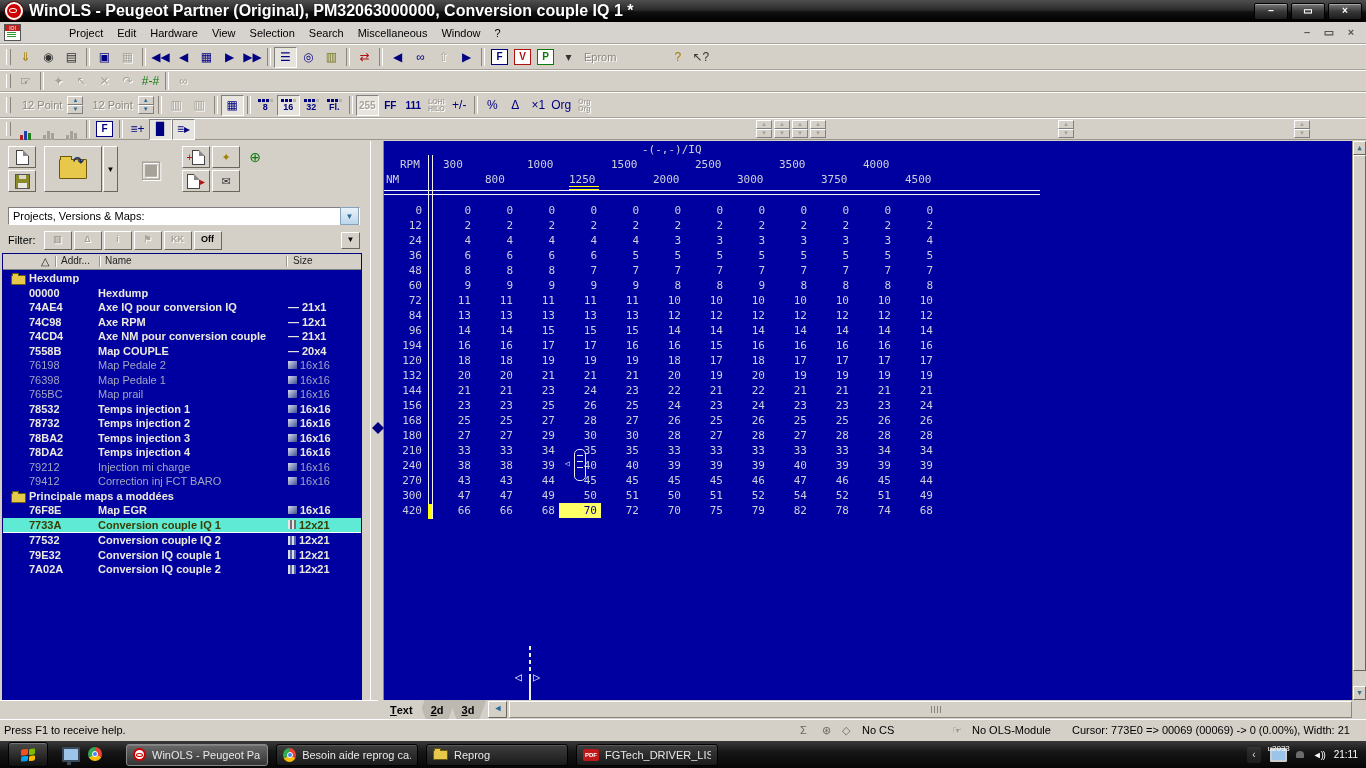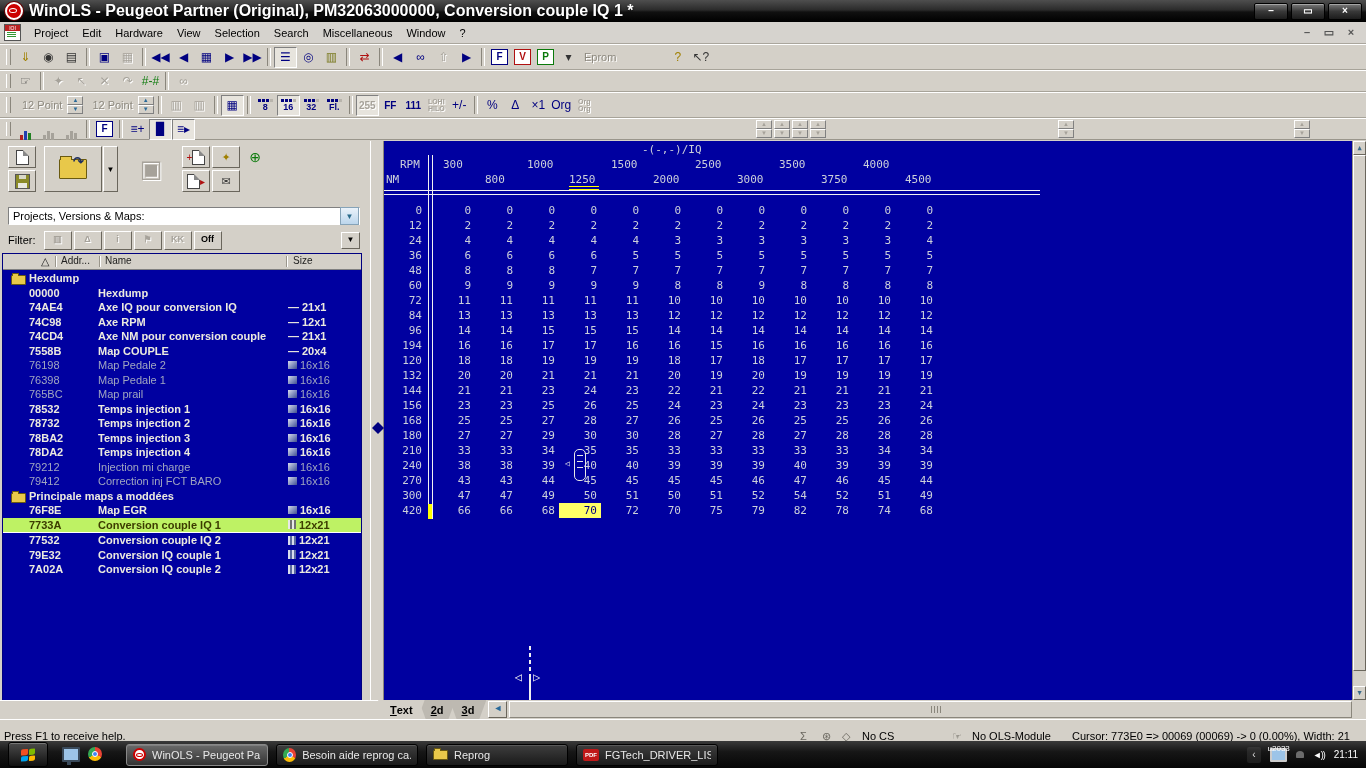--- a/index.html
+++ b/index.html
@@ -13,21 +13,21 @@
     box-shadow:0 0 0 1px #600;position:relative;flex:none;}
   .app-icon::after{content:"";position:absolute;left:2px;top:4px;width:6px;height:3px;border:1px solid #fff;border-radius:50%;}
   .title-text{color:#fff;font-weight:bold;font-size:16px;margin-left:6px;white-space:nowrap;
     text-shadow:0 1px 2px #000;}
   .win-controls{margin-left:auto;margin-right:4px;display:flex;gap:3px;}
   .win-btn{width:32px;height:15px;border:1px solid #000;border-radius:2px;
     background:linear-gradient(#7a7a7a,#383838 50%,#1c1c1c);color:#fff;font-size:10px;line-height:13px;
     text-align:center;box-shadow:inset 0 1px 0 rgba(255,255,255,.35);font-weight:bold;}
   
   .menubar{position:absolute;left:0;top:22px;width:100%;height:22px;background:#d6d3ce;
-    display:flex;align-items:center;border-bottom:1px solid #aaa69d;box-sizing:border-box;}
+    display:flex;align-items:center;border-bottom:1px solid #aaa69d;box-sizing:border-box;gap:35px;}
   .doc-icon{width:15px;height:15px;margin:0 6px 0 4px;background:#fff;border:1px solid #555;position:relative;flex:none;}
   .doc-icon::before{content:"IOI";position:absolute;left:0;top:0;right:0;font-size:5px;text-align:center;background:#b22;color:#fff;}
   .doc-icon::after{content:"";position:absolute;left:2px;top:7px;width:9px;height:1px;background:#393;box-shadow:0 2px 0 #393,0 4px 0 #393;}
   .menu-item{padding:3px 7px;cursor:default;}
   .mdi-controls{margin-left:auto;margin-right:8px;display:flex;gap:8px;color:#555;font-weight:bold;font-size:11px;}
   .mdi-btn{width:14px;text-align:center;}
   
   .tbar{position:absolute;left:0;width:100%;background:#d4d0c8;border-top:1px solid #fff;
     display:flex;align-items:center;padding-left:3px;box-sizing:border-box;}
   #tbar1{top:44px;height:26px;border-bottom:1px solid #a7a399;}
@@ -92,21 +92,21 @@
     background:#0000a0;box-sizing:border-box;overflow:hidden;}
   .ml-header{height:15px;background:#d4d0c8;position:relative;border-bottom:1px solid #808080;font-size:10px;}
   .ml-header span{position:absolute;top:1px;color:#222;}
   .ml-hsep{position:absolute;top:2px;width:1px;height:11px;background:#9a968c;box-shadow:1px 0 0 #fff;}
   .list-rows{position:absolute;left:0;top:17px;right:0;bottom:0;}
   .list-row{height:14.5px;line-height:14.5px;position:relative;color:#eceadf;font-weight:bold;white-space:nowrap;}
   .list-row .addr{position:absolute;left:26px;}
   .list-row .nm{position:absolute;left:95px;}
   .list-row .szg{position:absolute;left:285px;display:flex;align-items:center;gap:3px;height:100%;}
   .list-row.dim{color:#a0a6c0;font-weight:normal;}
-  .list-row.sel{background:#bef264;color:#3c3c00;border-bottom:1px solid #fff;}
+  .list-row.sel{background:#5eead4;color:#3c3c00;border-bottom:1px solid #fff;}
   .lp-project{position:absolute;left:4px;}
   .fold-name{position:absolute;left:26px;}
   .row-folder-icon{position:absolute;left:8px;top:4px;}
   .sz-map{width:9px;height:8px;background:linear-gradient(135deg,#d8dcec,#6a78b0 70%,#44508a);flex:none;}
   .sz-map12{width:8px;height:9px;background:repeating-linear-gradient(90deg,#d8dcec 0 2px,#5a68a0 2px 4px);flex:none;}
   .sel .sz-map12{background:repeating-linear-gradient(90deg,#e8e8e8 0 2px,#707070 2px 4px);}
   .sz-axis{font-weight:bold;}
   
   .splitter{position:absolute;left:370px;top:141px;width:14px;height:559px;background:#d4d0c8;
     border-left:1px solid #fff;border-right:1px solid #8a867c;box-sizing:border-box;}
@@ -163,21 +163,21 @@
   .tab-scroll-btn{width:17px;height:15px;margin:1px 2px;border:1px solid;border-color:#fff #6a665c #6a665c #fff;
     text-align:center;line-height:13px;color:#2a6a9a;font-size:9px;flex:none;}
   .hscroll{flex:1;height:17px;margin-top:1px;background:#d4d0c8;border:1px solid;border-color:#fff #8a867c #8a867c #fff;
     position:relative;box-sizing:border-box;}
   .hgrip{position:absolute;left:50%;top:4px;width:10px;height:7px;
     background:repeating-linear-gradient(90deg,#8a867c 0 1px,transparent 1px 3px);}
   .corner{width:14px;flex:none;background:#d4d0c8;}
   
   .statusbar{position:absolute;left:0;top:719px;width:100%;height:22px;background:#d4d0c8;
     border-top:1px solid #fff;box-sizing:border-box;}
-  .statusbar span{position:absolute;top:10px;white-space:nowrap;}
+  .statusbar span{position:absolute;top:4px;white-space:nowrap;}
   .st-icon{color:#6a675f;font-size:11px;}
   
   .taskbar{position:absolute;left:0;top:741px;width:100%;height:27px;
     background:linear-gradient(#3a3a3a,#161616 40%,#060606);display:flex;align-items:center;}
   .start-orb{width:38px;height:23px;margin-left:8px;border-radius:3px;display:flex;align-items:center;justify-content:center;
     background:linear-gradient(#4a4a4a,#111);border:1px solid #000;box-shadow:inset 0 1px 0 rgba(255,255,255,.25);flex:none;}
   .winflag{width:14px;height:12px;display:grid;grid-template-columns:1fr 1fr;grid-template-rows:1fr 1fr;gap:1px;transform:skewY(-4deg);}
   .winflag i{border-radius:30% 10%;}
   .wf1{background:#f25022;} .wf2{background:#7fba00;} .wf3{background:#00a4ef;} .wf4{background:#ffb900;}
   .ql{display:flex;gap:8px;margin-left:14px;flex:none;}

